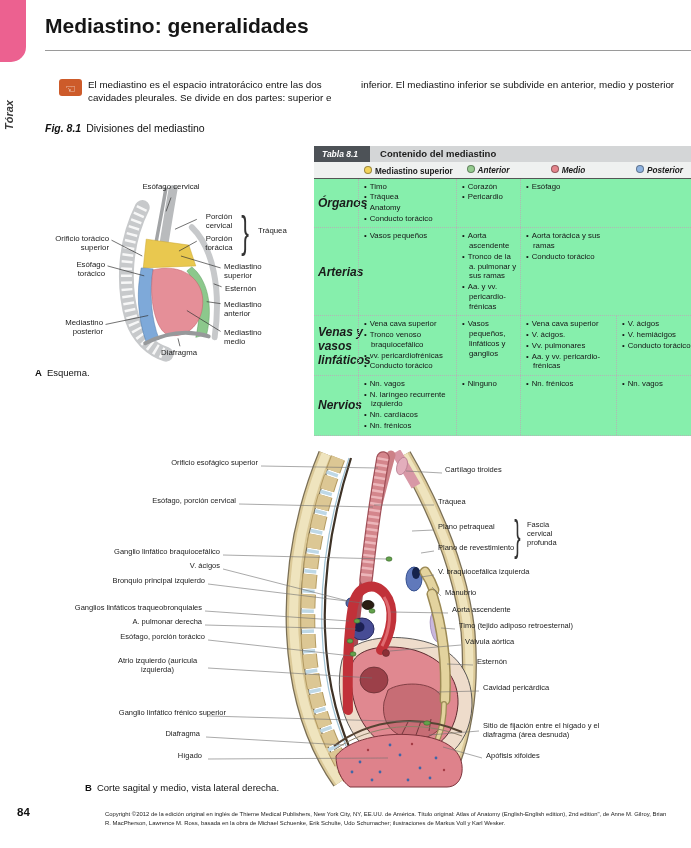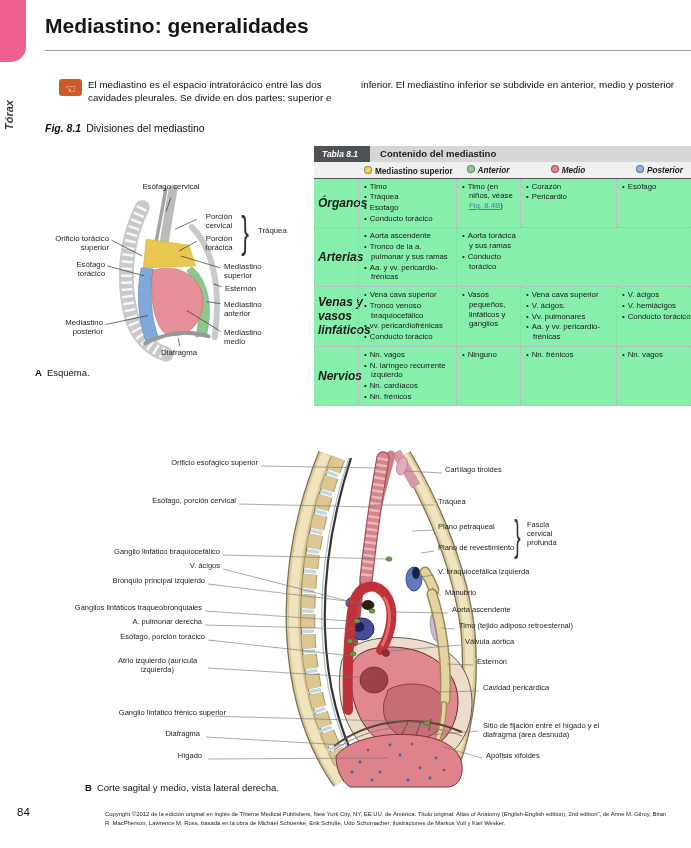--- a/index.html
+++ b/index.html
@@ -67,21 +67,21 @@
   ul.cl li::before { content:"\2022"; margin-right:3px; }
   .fig-link { color:#477fb4; text-decoration:underline; cursor:pointer; }
 
   
   .fig2-svg { position:absolute; left:0; top:450px; }
   .f2-label { position:absolute; font-size:7.5px; line-height:1.18; color:#222; }
   .fig2-brace { left:511px; top:515px; font-size:38px; transform:scale(0.5,1.1); }
   .fig2-cap { left:85px; top:782px; }
 
   
-  .page-num { position:absolute; left:17px; top:806px; font-size:11.5px; font-weight:normal; color:#111; }
+  .page-num { position:absolute; left:17px; top:806px; font-size:11.5px; font-weight:bold; color:#111; }
   .copyright { position:absolute; left:105px; top:810px; width:562px;
                font-size:5.9px; line-height:1.45; color:#222; }
   .bottom-bar { position:absolute; left:0; top:844px; width:613px; height:3px; background:#151515; }
 </style>
 </head>
 <body>
 
 <div class="page">
 
   <div class="tab"></div>
@@ -142,43 +142,43 @@
       <div class="g-sub" style="grid-column:4;"><span class="dot" style="background-color: rgb(228, 133, 140);"></span><span>Medio</span></div>
       <div class="g-sub" style="grid-column:5;"><span class="dot" style="background-color: rgb(143, 179, 224);"></span><span>Posterior</span></div>
     </div>
     <div class="tbl-body">
       <div class="trow">
         <div class="td-label">Órganos</div>
         <div class="td">
             <ul class="cl">
               <li>Timo</li>
               <li>Tráquea</li>
-              <li>Esofago</li>
+              <li>Anatomy</li>
               <li>Conducto torácico</li>
             </ul>
           </div>
-        <div class="td">
-          <ul class="cl">
-              <li><span>Timo (en niños, véase </span><span class="fig-link">Fig. 8.4B</span><span>)</span></li>
-            </ul>
-        </div>
         <div class="td">
             <ul class="cl">
               <li>Corazón</li>
               <li>Pericardio</li>
             </ul>
           </div>
         <div class="td">
             <ul class="cl">
               <li>Esófago</li>
             </ul>
           </div>
       </div>
       <div class="trow">
         <div class="td-label">Arterias</div>
+        <div class="td">
+            <ul class="cl">
+              <li>Vasos pequeños</li>
+            </ul>
+          </div>
         <div class="td">
             <ul class="cl">
               <li>Aorta ascendente</li>
               <li>Tronco de la a. pulmonar y sus ramas</li>
               <li>Aa. y vv. pericardio-frénicas</li>
             </ul>
           </div>
         <div class="td">
             <ul class="cl">
               <li>Aorta torácica y sus ramas</li>

